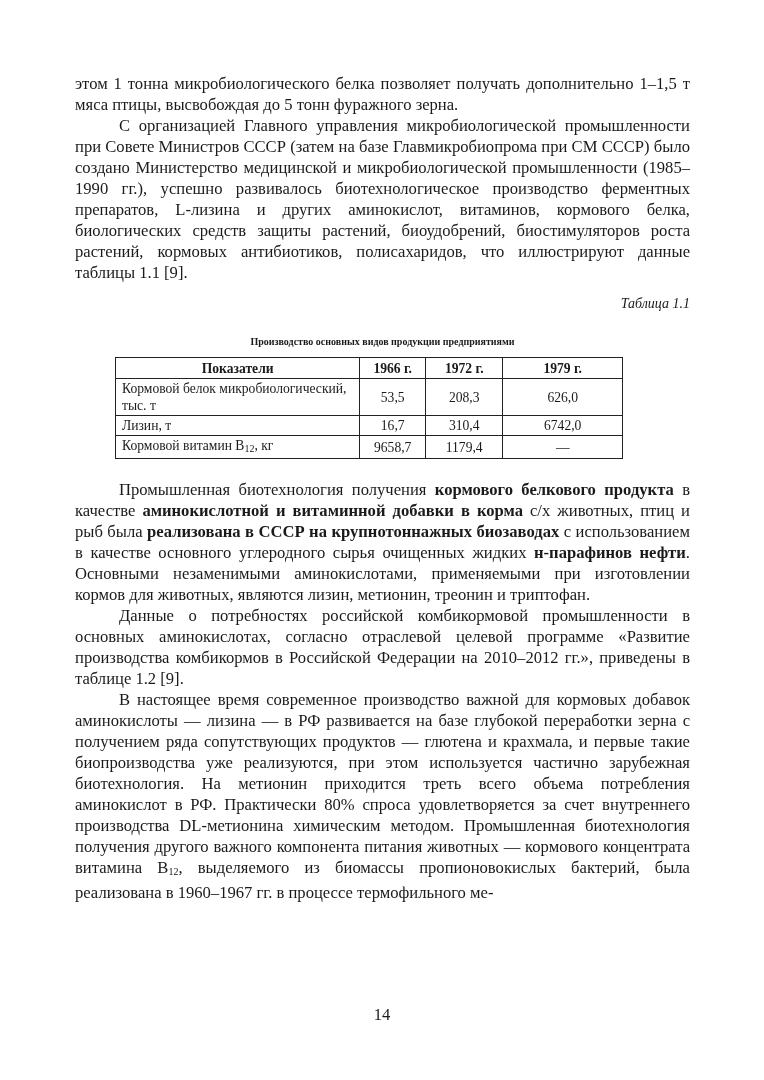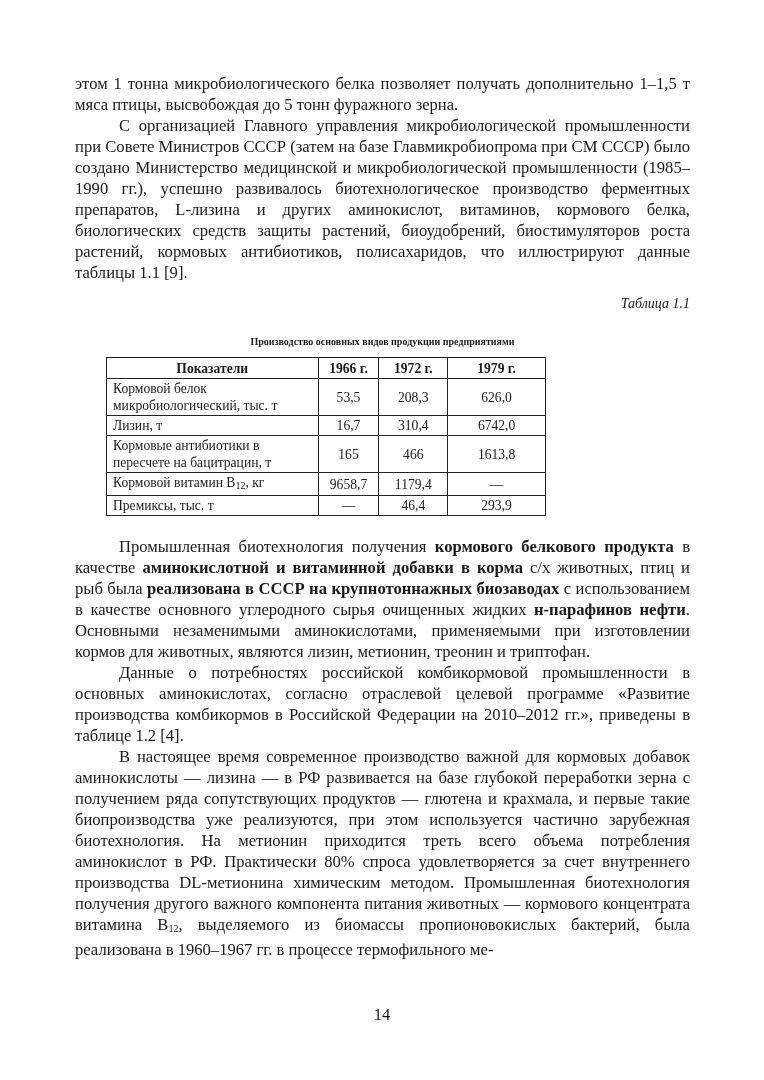--- a/index.html
+++ b/index.html
@@ -4,21 +4,21 @@
 <style>
   html, body { margin: 0; padding: 0; background: #ffffff; }
   body { width: 764px; height: 1080px; position: relative; overflow: hidden;
          font-family: "Liberation Serif", "DejaVu Serif", serif; color: #1a1a1a; }
   .page { position: absolute; left: 75px; top: 73px; width: 615px; }
   .p { font-size: 16.6px; line-height: 21px; text-align: justify; margin: 0; }
   .p.indent { text-indent: 44px; }
   .p b { font-weight: bold; }
   .cap-right { text-align: right; font-style: italic; font-size: 14px; margin: 12px 0 20px 0; line-height: 18px; }
   .tbl-title { text-align: center; font-weight: bold; font-size: 10px; line-height: 17px; margin: 0 0 7px 0; }
-  table { border-collapse: collapse; margin-left: 31px; width: 440px; font-size: 13.6px; }
+  table { border-collapse: collapse; margin-left: 40px; width: 508px; font-size: 13.6px; }
   th, td { border: 1px solid #222; padding: 1px 6px; line-height: 17px; }
   th { font-weight: bold; text-align: center; height: 18px; }
   td.c { text-align: center; }
   td.l { text-align: left; }
   col.c0 { width: 266px; } col.c1 { width: 69px; } col.c2 { width: 83px; } col.c3 { width: 134px; }
   .after-table { margin-top: 20px; }
   .page-num { position: absolute; left: 0; right: 0; top: 1005px; text-align: center; font-size: 16.6px; }
   sub { font-size: 10px; vertical-align: -2px; }
 </style>
 </head>
@@ -55,40 +55,28 @@
         <td class="c">208,3</td>
         <td class="c">626,0</td>
       </tr>
       <tr>
         <td class="l">Лизин, т</td>
         <td class="c">16,7</td>
         <td class="c">310,4</td>
         <td class="c">6742,0</td>
       </tr>
       <tr>
-        <td class="l">Кормовые антибиотики в пересчете на бацитрацин, т</td>
-        <td class="c">165</td>
-        <td class="c">466</td>
-        <td class="c">1613,8</td>
-      </tr>
-      <tr>
         <td class="l"><span>Кормовой витамин B</span><sub>12</sub><span>, кг</span></td>
         <td class="c">9658,7</td>
         <td class="c">1179,4</td>
         <td class="c">—</td>
-      </tr>
-      <tr>
-        <td class="l">Премиксы, тыс. т</td>
-        <td class="c">—</td>
-        <td class="c">46,4</td>
-        <td class="c">293,9</td>
       </tr>
     </tbody>
   </table>
 
   <p class="p indent after-table"><span>Промышленная биотехнология получения </span><b>кормового белкового продукта</b><span> в качестве </span><b>аминокислотной и витаминной добавки в корма</b><span> с/х животных, птиц и рыб была </span><b>реализована в СССР на крупнотоннажных биозаводах</b><span> с использованием в качестве основного углеродного сырья очищенных жидких </span><b>н-парафинов нефти</b><span>. Основными незаменимыми аминокислотами, применяемыми при изготовлении кормов для животных, являются лизин, метионин, треонин и триптофан.</span></p>
 
-  <p class="p indent">Данные о потребностях российской комбикормовой промышленности в основных аминокислотах, согласно отраслевой целевой программе «Развитие производства комбикормов в Российской Федерации на 2010–2012 гг.», приведены в таблице 1.2 [4].</p>
+  <p class="p indent">Данные о потребностях российской комбикормовой промышленности в основных аминокислотах, согласно отраслевой целевой программе «Развитие производства комбикормов в Российской Федерации на 2010–2012 гг.», приведены в таблице 1.2 [9].</p>
 
   <p class="p indent"><span>В настоящее время современное производство важной для кормовых добавок аминокислоты — лизина — в РФ развивается на базе глубокой переработки зерна с получением ряда сопутствующих продуктов — глютена и крахмала, и первые такие биопроизводства уже реализуются, при этом используется частично зарубежная биотехнология. На метионин приходится треть всего объема потребления аминокислот в РФ. Практически 80% спроса удовлетворяется за счет внутреннего производства DL-метионина химическим методом. Промышленная биотехнология получения другого важного компонента питания животных — кормового концентрата витамина B</span><sub>12</sub><span>, выделяемого из биомассы пропионовокислых бактерий, была реализована в 1960–1967 гг. в процессе термофильного ме-</span></p>
 </div>
 
 <div class="page-num">14</div>
 
 </body></html>

